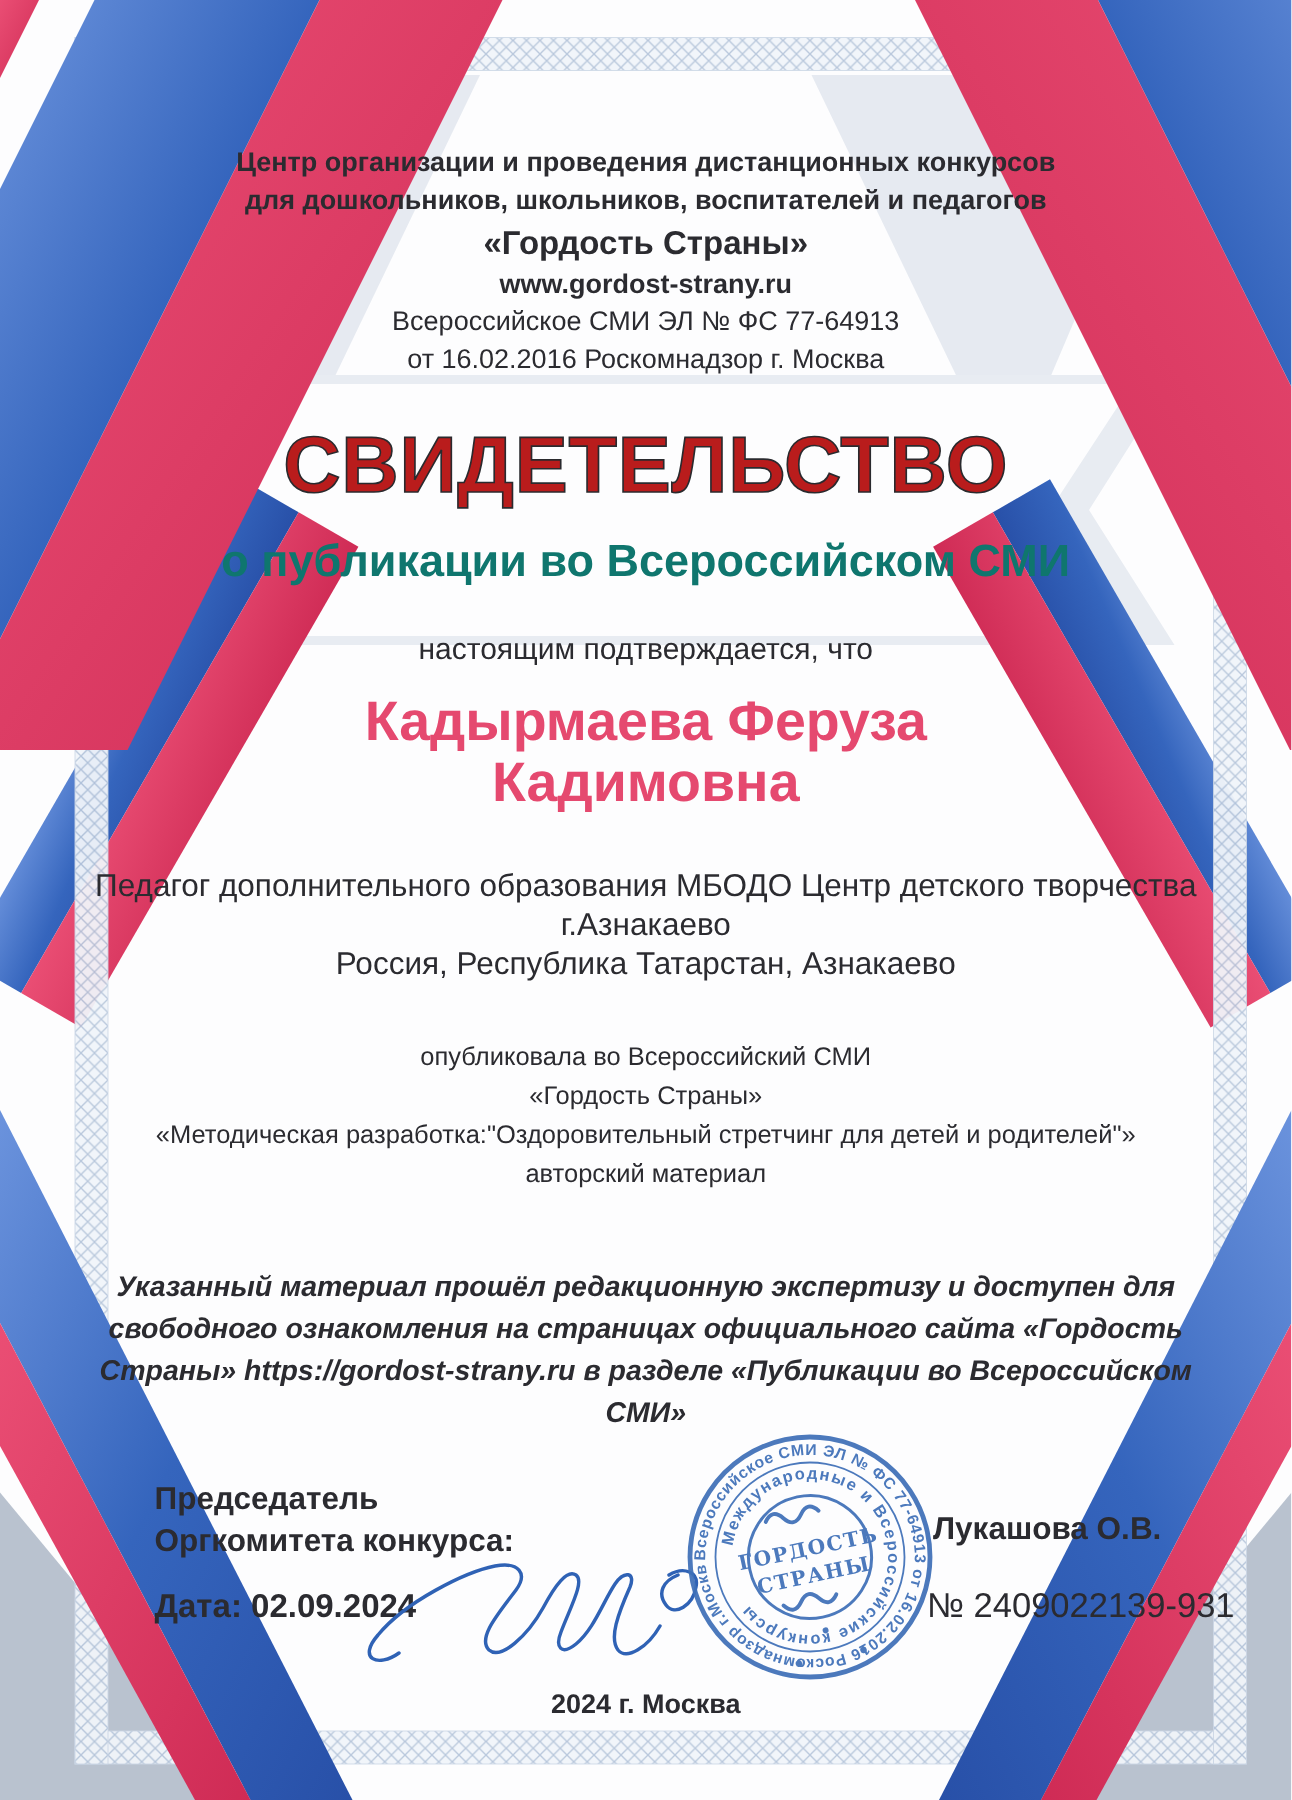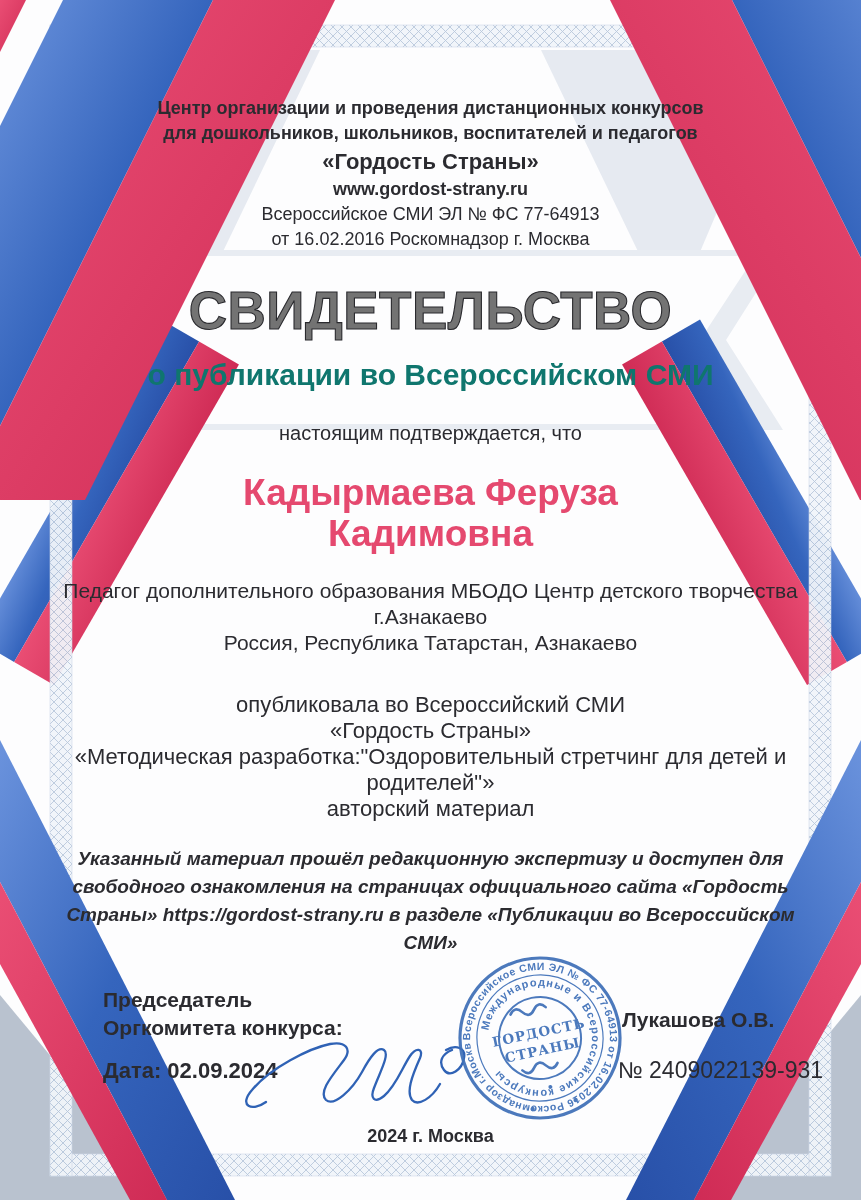--- a/index.html
+++ b/index.html
@@ -11,27 +11,27 @@
     overflow:hidden;
     font-family:"Liberation Sans", sans-serif;
     color:#2b2b30;
   }
   .deco{position:absolute;left:0;top:0;width:861px;height:1200px;}
   .abs{position:absolute;left:0;width:100%;text-align:center;}
   .header-block{top:96px;font-size:18px;line-height:25px;font-weight:600;color:#2b2b30;}
   .brand-line{font-size:22px;line-height:31px;font-weight:700;}
   .bold-line{font-weight:700;}
   .smi-line{font-weight:500;}
-  .cert-title{top:280px;font-size:53px;font-weight:700;letter-spacing:.5px;color:#737373;-webkit-text-stroke:1.1px #2a2a2e;}
+  .cert-title{top:280px;font-size:53px;font-weight:700;letter-spacing:.5px;color:#b91c1c;-webkit-text-stroke:1.1px #2a2a2e;}
   .cert-subtitle{top:358px;font-size:30px;font-weight:700;color:#0f766e;}
   .confirm-line{top:422px;font-size:20px;font-weight:500;}
   .recipient{top:456px;font-size:37px;line-height:41px;font-weight:700;color:#e5496f;
-    width:560px;left:0;right:0;margin:16px auto;}
+    width:560px;left:0;right:0;margin:4px auto;}
   .bio{top:578px;font-size:21px;line-height:26px;font-weight:500;width:760px;left:0;right:0;margin:0 auto;}
-  .pub{top:692px;font-size:22px;line-height:26px;font-weight:500;width:740px;left:0;right:0;margin:0 auto;}
+  .pub{top:692px;font-size:17px;line-height:26px;font-weight:500;width:740px;left:0;right:0;margin:0 auto;}
   .note{top:845px;font-size:19px;line-height:28px;font-weight:600;font-style:italic;width:730px;left:0;right:0;margin:0 auto;}
   .chairman{position:absolute;left:103px;top:986px;font-size:21px;line-height:28px;font-weight:700;text-align:left;}
   .date-line{position:absolute;left:103px;top:1058px;font-size:22px;font-weight:700;text-align:right;}
   .signer{position:absolute;left:622px;top:1008px;font-size:21px;font-weight:700;text-align:left;}
   .number{position:absolute;left:618px;top:1057px;font-size:23px;font-weight:400;text-align:left;}
   .footer-line{top:1126px;font-size:18px;font-weight:700;}
   .stamp-center-text{font-family:"DejaVu Serif", serif;font-weight:700;letter-spacing:1px;}
   .ring-text{font-family:"Liberation Sans", sans-serif;font-weight:700;}
 </style>
 </head>

